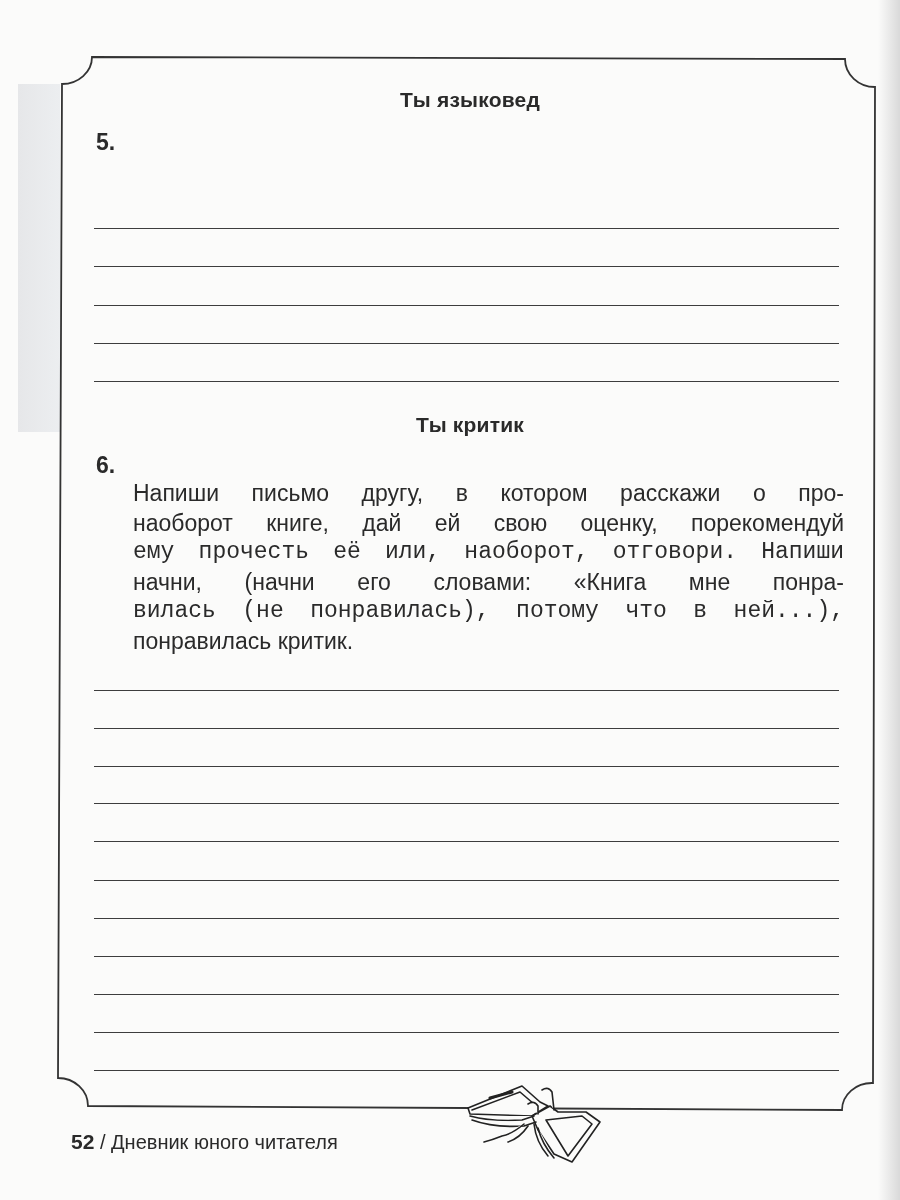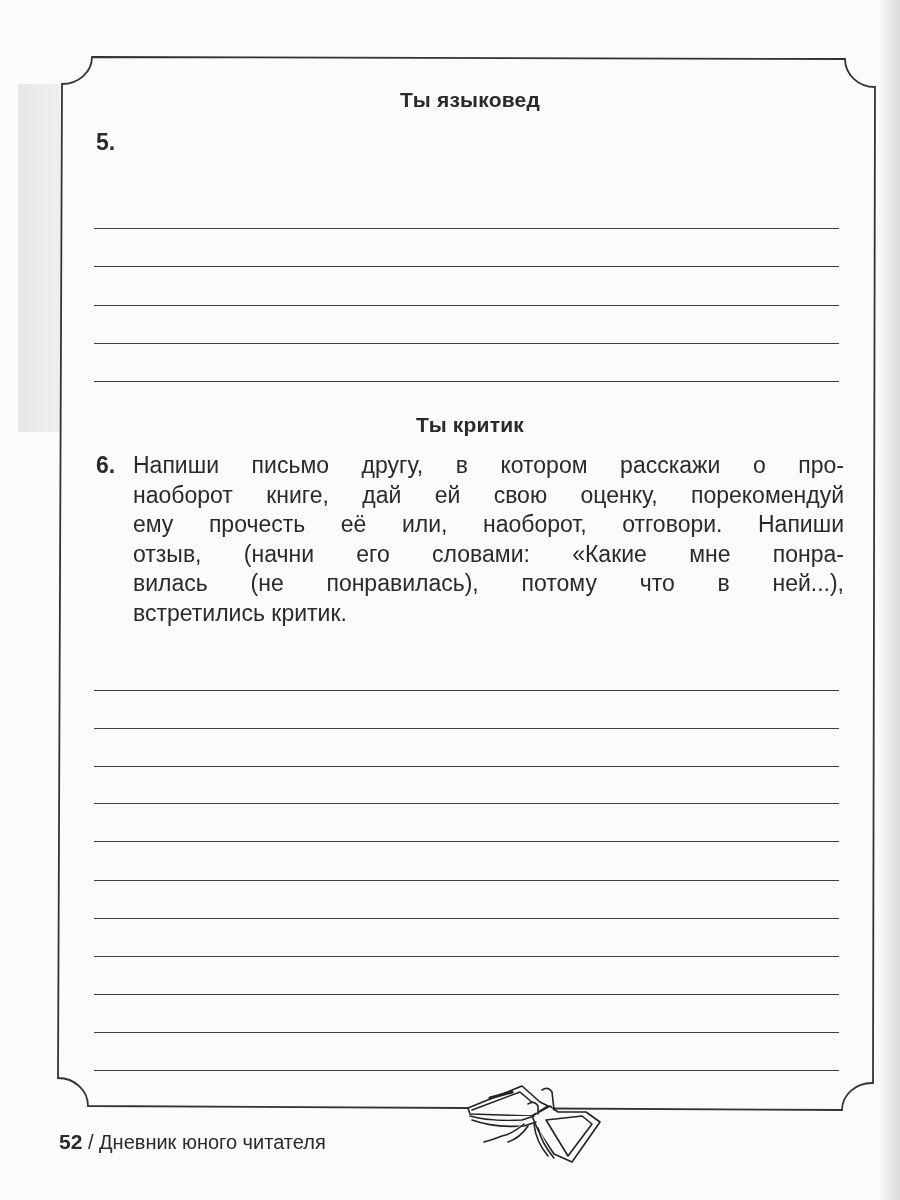--- a/index.html
+++ b/index.html
@@ -30,21 +30,21 @@
     position: absolute; left: 0; top: 0; font-weight: bold;
   }
   .task .txt {
     display: block; margin-left: 37px; text-align: justify;
   }
   .rule {
     position: absolute; left: 94px; width: 745px; height: 0;
     border-top: 1.6px solid #3d3d3d;
   }
   .footer {
-    position: absolute; left: 59px; top: 1130px; font-size: 20px;
+    position: absolute; left: 71px; top: 1130px; font-size: 20px;
   }
   .footer .page-num { font-weight: bold; font-size: 21px; }
   .book { position: absolute; left: 462px; top: 1080px; }
 </style>
 </head>
 <body>
 
 <div class="shade-left"></div>
 <div class="shade-right"></div>
 
@@ -61,26 +61,26 @@
 <div class="rule" style="top:228px;"></div>
 <div class="rule" style="top:266px;"></div>
 <div class="rule" style="top:305px;"></div>
 <div class="rule" style="top:343px;"></div>
 <div class="rule" style="top:381px;"></div>
 
 <div class="heading" style="top:413px;">Ты критик</div>
 
 <div class="task" style="top:451px;">
   <span class="num">6.</span>
-  <span class="txt" style="text-align-last:justify;">Напиши письмо другу, в котором расскажи о про-</span>
+  <span class="txt" style="text-align-last:justify;margin-top:28px;">Напиши письмо другу, в котором расскажи о про-</span>
   <span class="txt" style="text-align-last:justify;">наоборот книге, дай ей свою оценку, порекомендуй</span>
-  <span class="txt" style="text-align-last:justify;">ему прочесть её или, наоборот, отговори. Напиши</span>
-  <span class="txt" style="text-align-last:justify;">отзыв, (начни его словами: «Какие мне понра-</span>
-  <span class="txt" style="text-align-last:justify;">вилась (не понравилась), потому что в ней...),</span>
-  <span class="txt">встретились критик.</span>
+  <span class="txt" style="text-align-last:justify;font-family:Liberation Mono, monospace;">ему прочесть её или, наоборот, отговори. Напиши</span>
+  <span class="txt" style="text-align-last:justify;">начни, (начни его словами: «Книга мне понра-</span>
+  <span class="txt" style="text-align-last:justify;font-family:Liberation Mono, monospace;">вилась (не понравилась), потому что в ней...),</span>
+  <span class="txt">понравилась критик.</span>
 </div>
 
 <div class="rule" style="top:690px;"></div>
 <div class="rule" style="top:728px;"></div>
 <div class="rule" style="top:766px;"></div>
 <div class="rule" style="top:803px;"></div>
 <div class="rule" style="top:841px;"></div>
 <div class="rule" style="top:880px;"></div>
 <div class="rule" style="top:918px;"></div>
 <div class="rule" style="top:956px;"></div>

